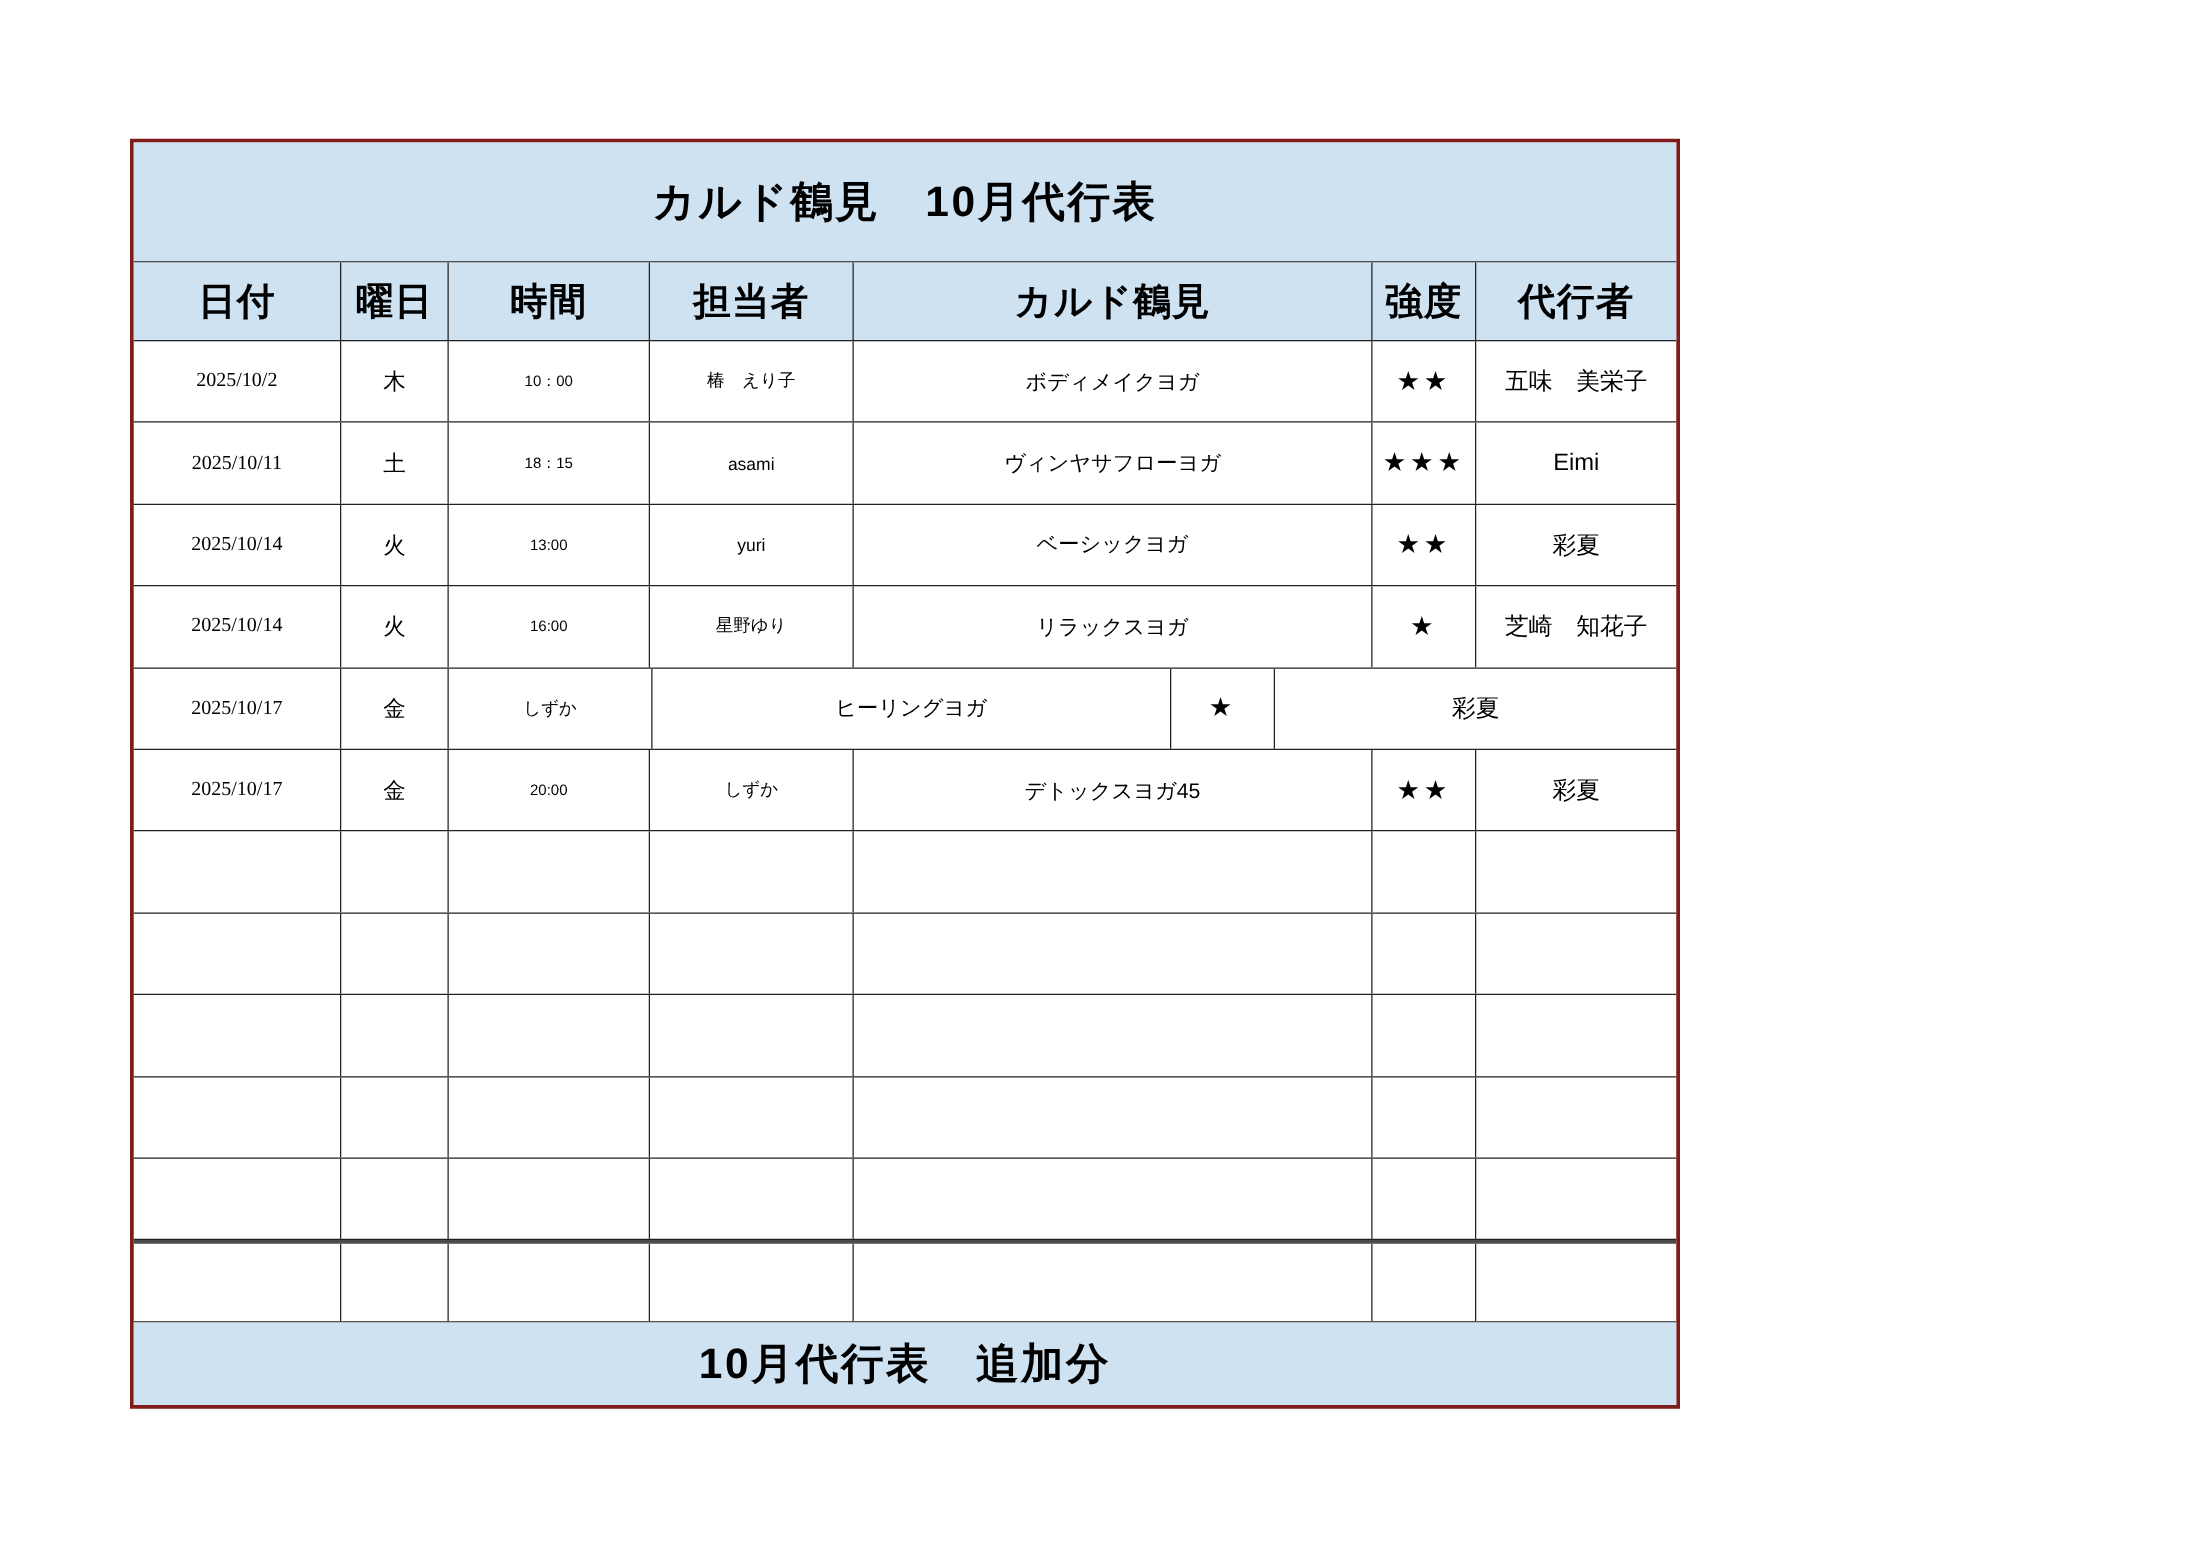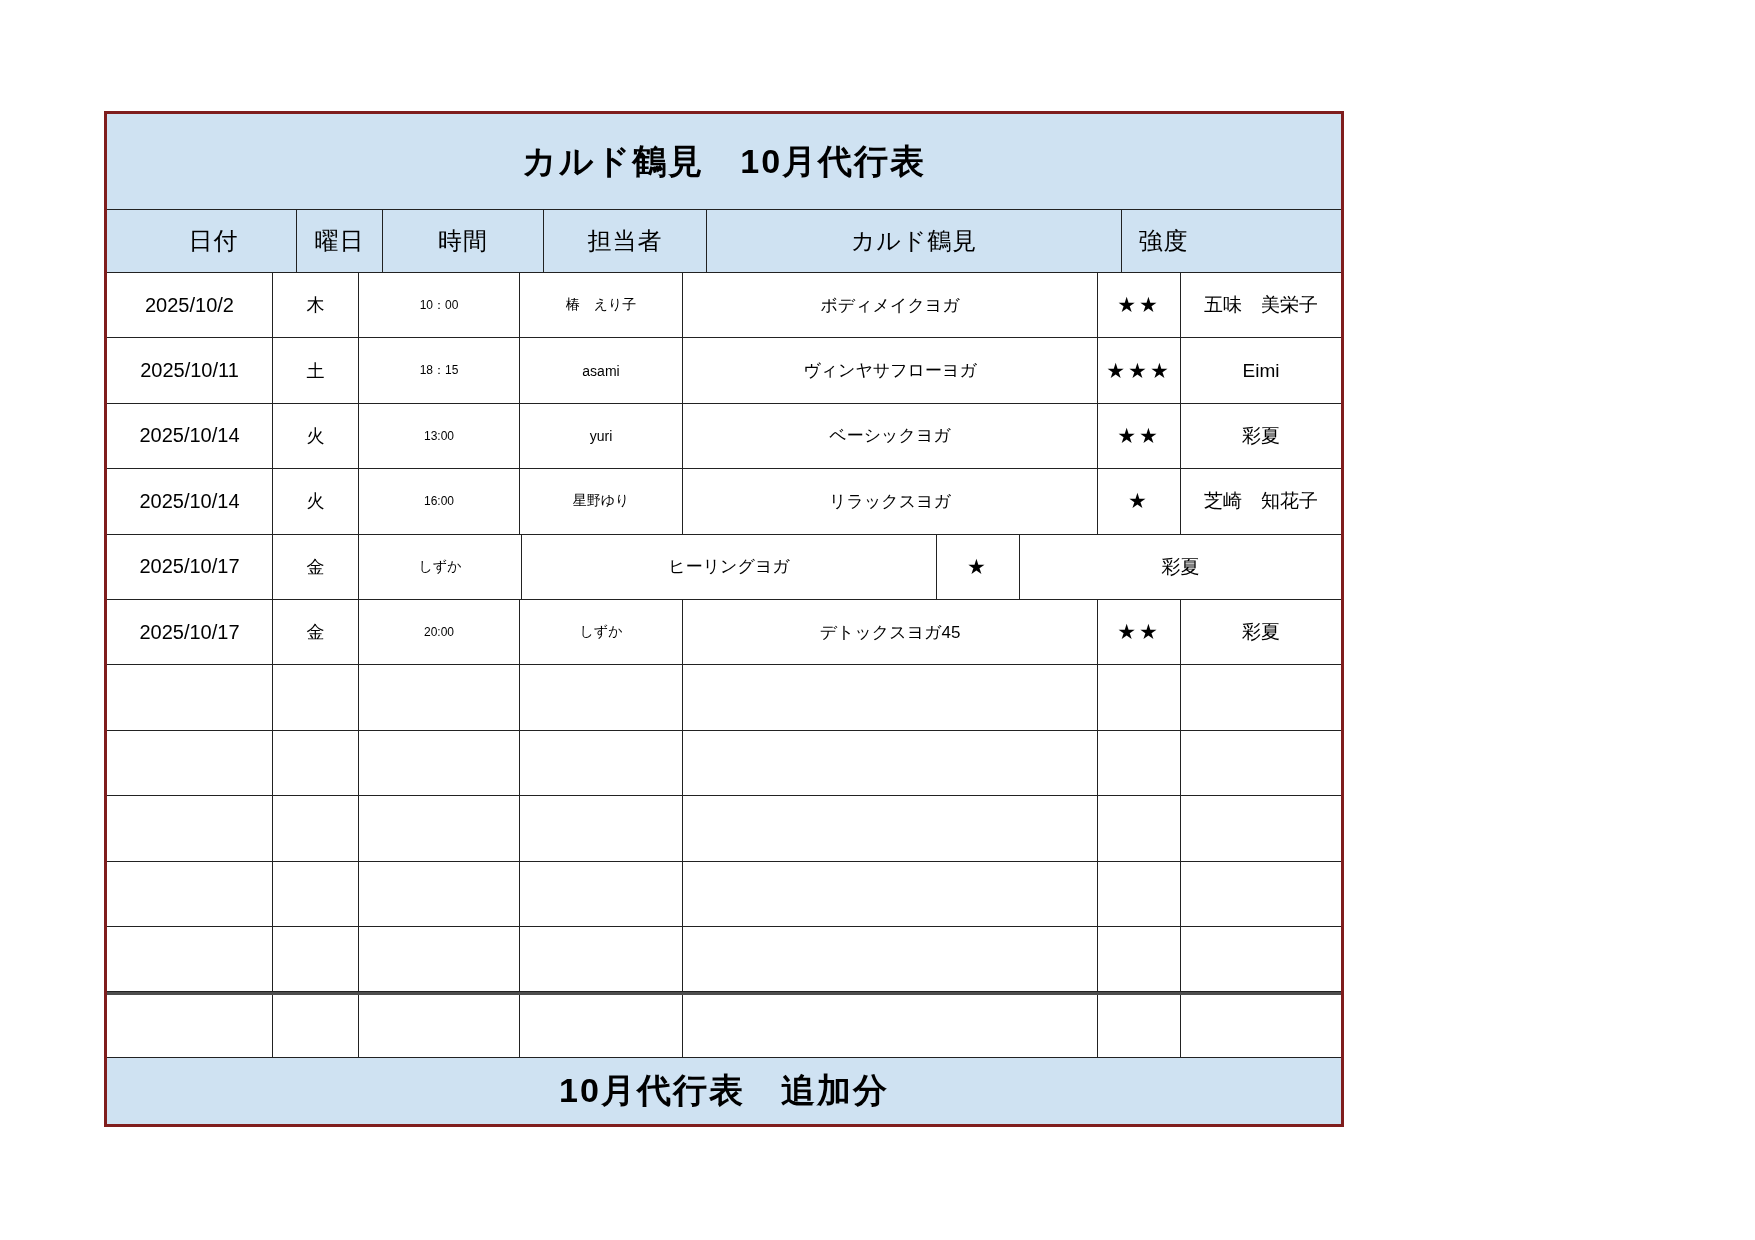--- a/index.html
+++ b/index.html
@@ -46,24 +46,23 @@
 
   .row {
     display: flex;
     flex: 0 0 auto;
     height: 65.4px;
     border-bottom: 1.5px solid #222;
   }
   .header-row {
     height: 63px;
     background: #cfe2f2;
-    font-weight: normal;
-    font-size: 24px;
+    font-weight: bold;
+    font-size: 30px;
     letter-spacing: 1px;
-    padding-left: 24px;
   }
   .last-empty-row {
     height: 66px;
     border-top: 3.5px solid #4d4d4d;
   }
 
   .cell {
     border-right: 1.5px solid #222;
     display: flex;
     align-items: center;
@@ -75,21 +74,21 @@
   .cell:last-child { border-right: none; }
 
   .col-date   { width: 166px; }
   .col-day    { width: 86px;  }
   .col-time   { width: 161px; }
   .col-instr  { width: 163px; }
   .col-lesson { width: 415px; }
   .col-int    { width: 83px;  }
   .col-sub    { flex: 1 1 auto; }
 
-  .data-row .col-date   { font-size: 20px; }
+  .data-row .col-date   { font-size: 16px; font-family: Liberation Serif, serif; }
   .data-row .col-day    { font-size: 18px; }
   .data-row .col-time   { font-size: 12px; }
   .data-row .col-instr  { font-size: 14px; }
   .data-row .col-lesson { font-size: 17px; }
   .data-row .col-int    { font-size: 21px; letter-spacing: 3px; }
   .data-row .col-sub    { font-size: 19px; }
 </style>
 </head>
 <body>
 
@@ -99,20 +98,21 @@
     <span>カルド鶴見　10月代行表</span>
   </div>
 
   <div class="row header-row">
     <div class="cell col-date">日付</div>
     <div class="cell col-day">曜日</div>
     <div class="cell col-time">時間</div>
     <div class="cell col-instr">担当者</div>
     <div class="cell col-lesson">カルド鶴見</div>
     <div class="cell col-int">強度</div>
+    <div class="cell col-sub">代行者</div>
   </div>
 
   <div class="row data-row">
     <div class="cell col-date">2025/10/2</div>
     <div class="cell col-day">木</div>
     <div class="cell col-time">10：00</div>
     <div class="cell col-instr">椿　えり子</div>
     <div class="cell col-lesson">ボディメイクヨガ</div>
     <div class="cell col-int">★★</div>
     <div class="cell col-sub">五味　美栄子</div>

